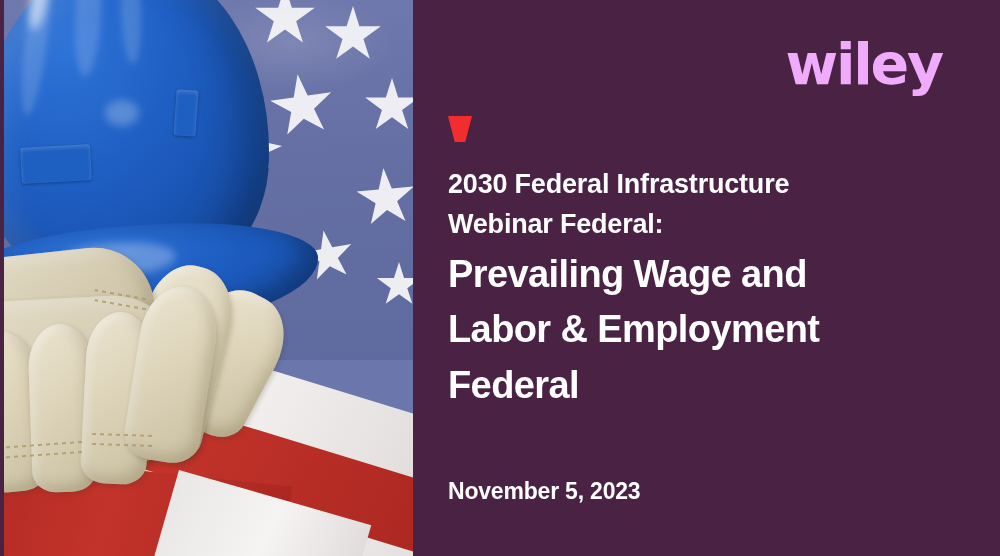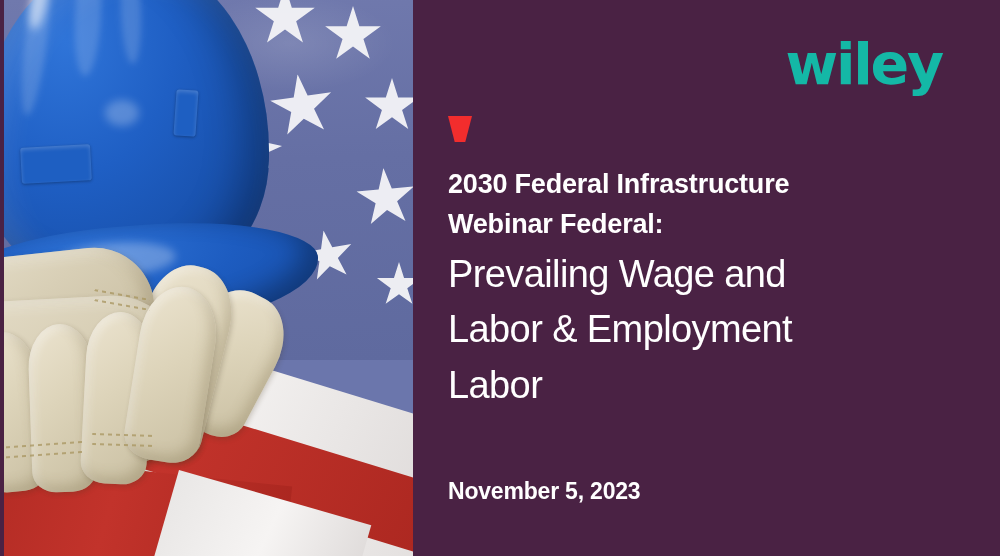--- a/index.html
+++ b/index.html
@@ -161,21 +161,21 @@
     top: 0;
     width: 587px;
     height: 556px;
     background: #4a2244;
   }
 
   .wiley-logo {
     position: absolute;
     right: 58px;
     top: 36px;
-    color: #14b8a6;
+    color: #f0abfc;
     font-family: "DejaVu Sans", sans-serif;
     font-size: 57px;
     font-weight: 700;
     letter-spacing: -2.2px;
     line-height: 1;
     user-select: none;
   }
 
   .accent-triangle {
     position: absolute;
@@ -199,21 +199,21 @@
     letter-spacing: -0.2px;
   }
 
   .headline {
     position: absolute;
     left: 35px;
     top: 247px;
     width: 530px;
     color: #ffffff;
     font-size: 38px;
-    font-weight: 400;
+    font-weight: 700;
     line-height: 1.46;
     letter-spacing: -0.6px;
   }
 
   .event-date {
     position: absolute;
     left: 35px;
     top: 478px;
     color: #ffffff;
     font-size: 23px;
@@ -297,20 +297,20 @@
     <div class="accent-triangle"></div>
 
     <div class="eyebrow">
       <div>2030 Federal Infrastructure</div>
       <div>Webinar Federal:</div>
     </div>
 
     <div class="headline">
       <div>Prevailing Wage and</div>
       <div>Labor &amp; Employment</div>
-      <div>Labor</div>
+      <div>Federal</div>
     </div>
 
     <div class="event-date">November 5, 2023</div>
 
   </div>
 
 </div>
 
 </body></html>

